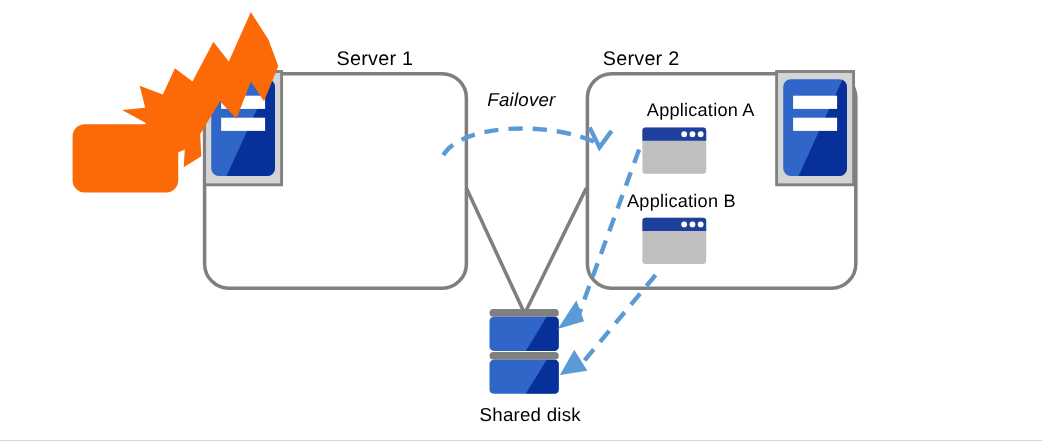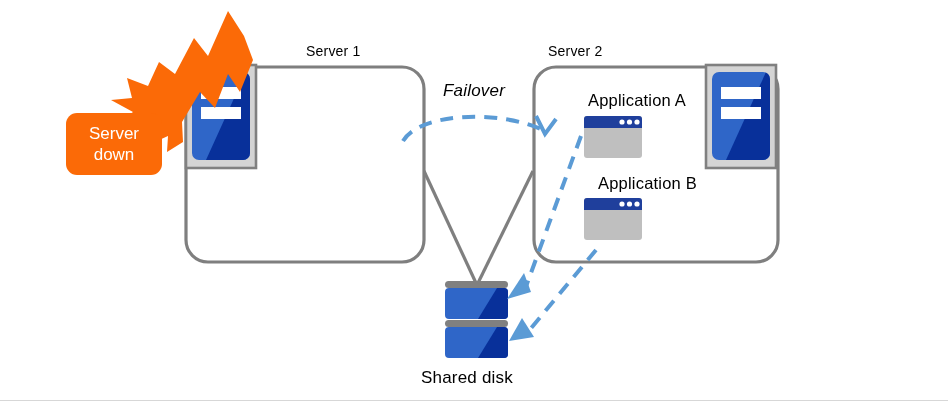--- a/index.html
+++ b/index.html
@@ -24,21 +24,21 @@
     width: 948px;
     height: 401px;
   }
   .label {
     position: absolute;
     color: #000000;
     white-space: nowrap;
     line-height: 1;
   }
   .server-title {
-    font-size: 14px;
+    font-size: 18px;
     letter-spacing: 0.2px;
   }
   .app-title {
     font-size: 16.5px;
     letter-spacing: 0.2px;
   }
   .disk-title {
     font-size: 17px;
     letter-spacing: 0.2px;
   }
@@ -197,24 +197,20 @@
   </svg>
 
   <div class="label server-title" style="left:306px; top:44px;">Server 1</div>
 
   <div class="label server-title" style="left:548px; top:44px;">Server 2</div>
 
   <div class="label failover-title" style="left:443px; top:82px;">Failover</div>
 
   <div class="label app-title" style="left:588px; top:92px;">Application  A</div>
 
-  <div class="label app-title" style="left:598px; top:175px;">Application  B</div>
-
-  <div class="label disk-title" style="left:421px; top:369px;">Shared disk</div>
-
-  <div class="callout-text" style="left:66px; top:123px; width:96px;">
-    <div>Server</div>
-    <div>down</div>
-  </div>
+  <div class="label app-title" style="left:570px; top:175px;">Application  B</div>
+
+  <div class="label disk-title" style="left:436px; top:369px;">Shared disk</div>
+
 
   <div class="bottom-rule"></div>
 
 </div>
 
 </body></html>

